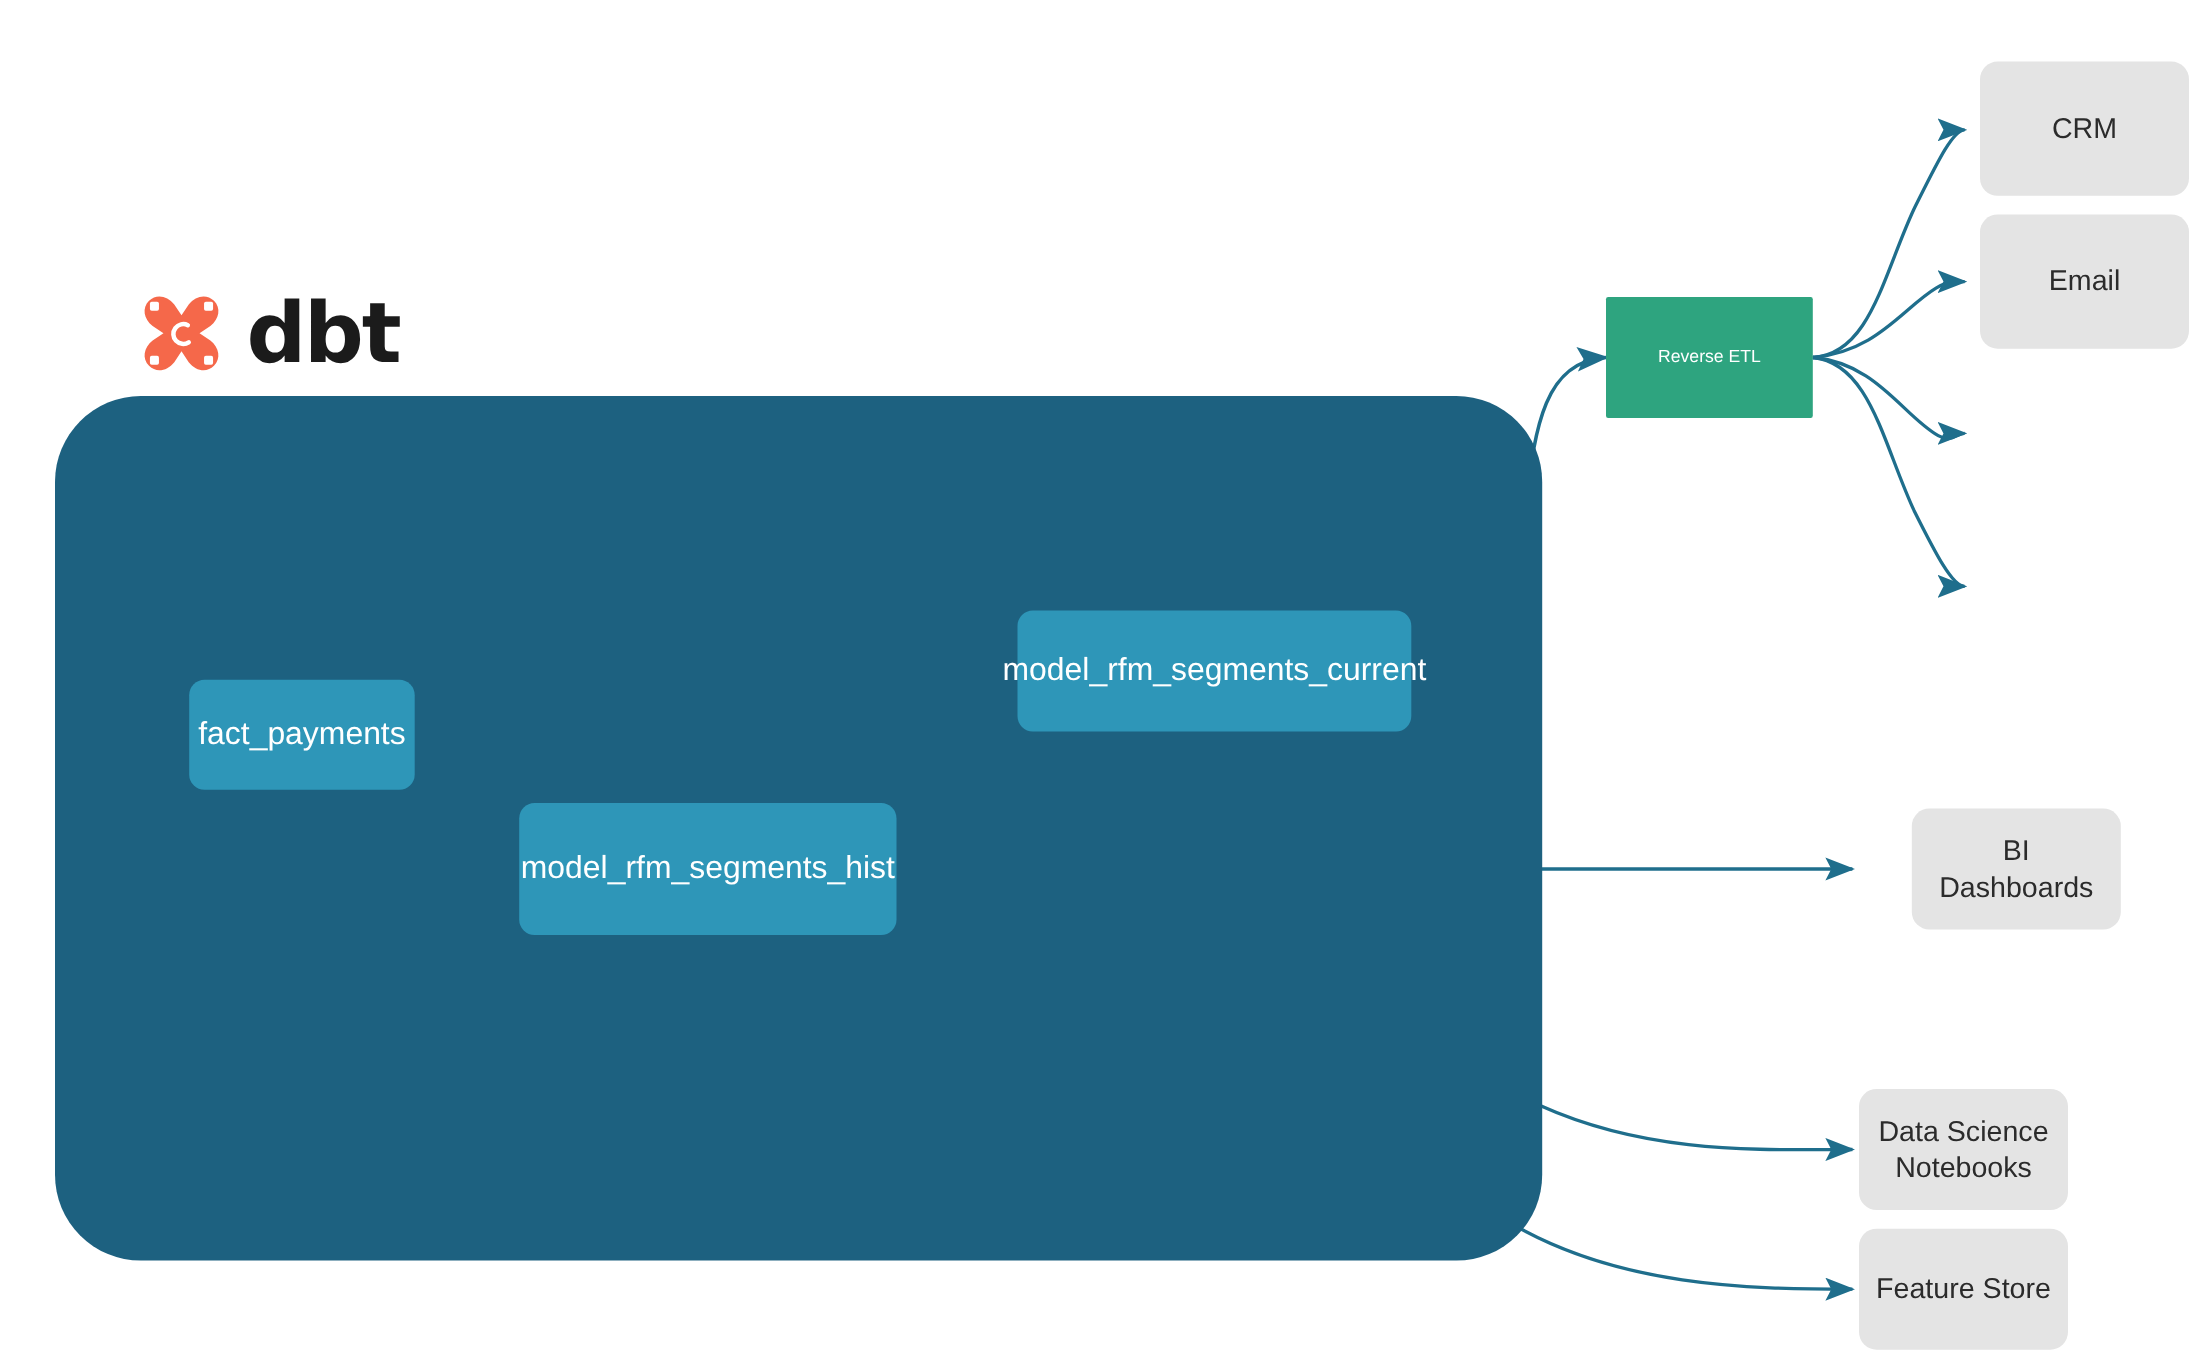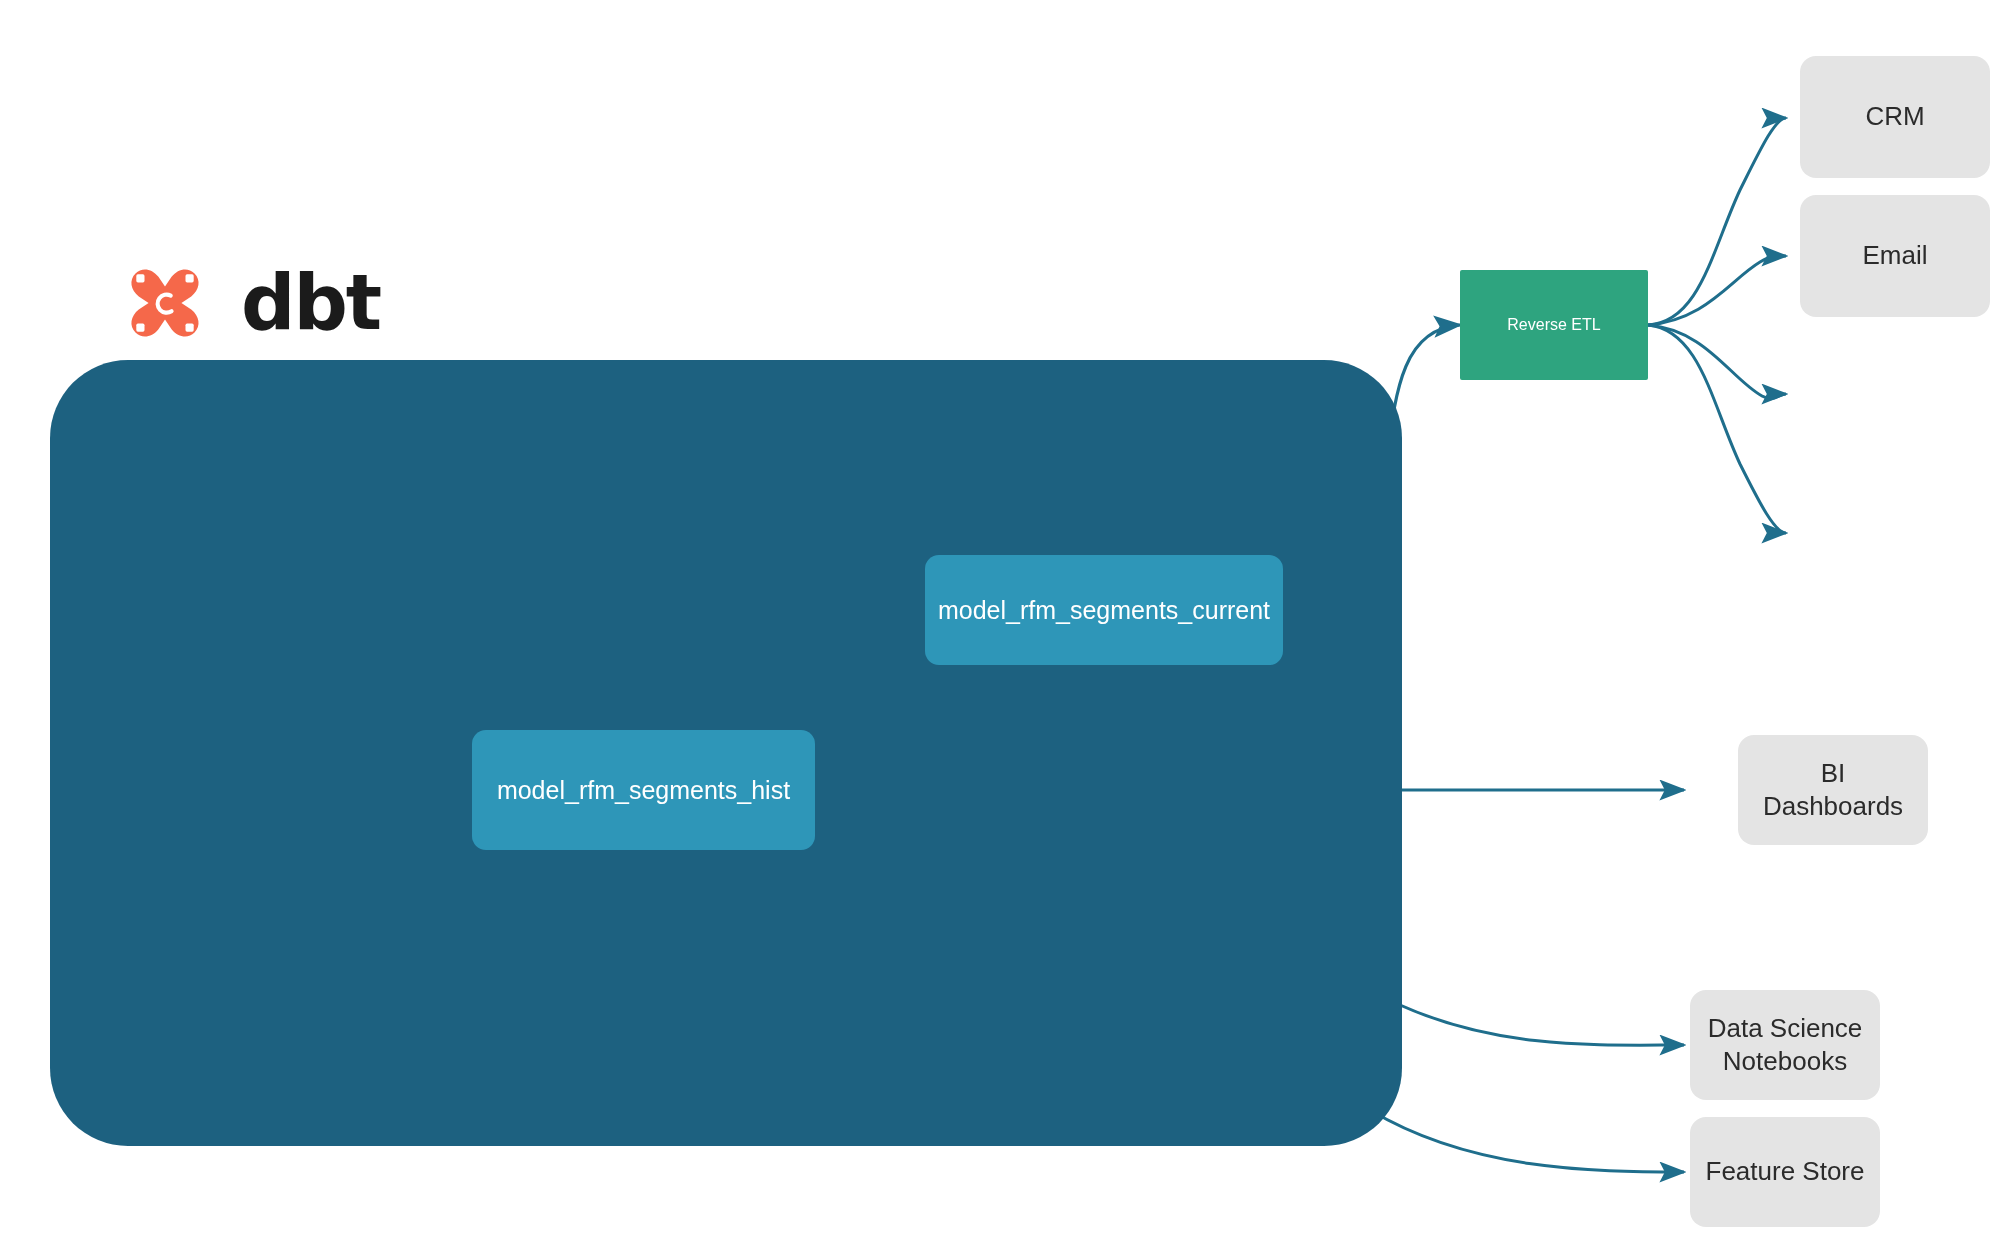--- a/index.html
+++ b/index.html
@@ -27,21 +27,21 @@
     pointer-events: none;
   }
 
   
   #dbt-logo {
     position: absolute;
     left: 124px;
     top: 262px;
     display: flex;
     align-items: center;
-    gap: 35px;
+    gap: 18px;
   }
   #dbt-mark {
     width: 82px;
     height: 82px;
     display: block;
   }
   #dbt-wordmark {
     font-family: "DejaVu Sans", "Liberation Sans", sans-serif;
     font-size: 76px;
     font-weight: bold;
@@ -68,21 +68,21 @@
     align-items: center;
     justify-content: center;
     text-align: center;
     box-sizing: border-box;
     border-radius: 14px;
     line-height: 1.28;
   }
   .model-node {
     background: #2e96b8;
     color: #ffffff;
-    font-size: 25px;
+    font-size: 29px;
     padding: 0 18px;
   }
   .reverse-etl-node {
     background: #2ea47f;
     color: #ffffff;
     font-size: 16px;
     border-radius: 2px;
   }
   .dest-node {
     background: #e4e4e4;
@@ -140,20 +140,23 @@
                C 6 78 8 66 18 58 L 30 50 L 18 42 C 8 34 6 22 14 14 Z" fill="#f5684a"></path>
       <rect x="15" y="15" width="10" height="10" rx="2" fill="#ffffff"></rect>
       <rect x="75" y="15" width="10" height="10" rx="2" fill="#ffffff"></rect>
       <rect x="15" y="75" width="10" height="10" rx="2" fill="#ffffff"></rect>
       <rect x="75" y="75" width="10" height="10" rx="2" fill="#ffffff"></rect>
       <path d="M57 41 A 11 11 0 1 0 58 60" fill="none" stroke="#ffffff" stroke-width="5" stroke-linecap="round"></path>
     </svg>
     <span id="dbt-wordmark">dbt</span>
   </div>
 
+  <div class="node model-node" style="left:172px; top:618px; width:205px; height:100px;">
+    <span>fact_payments</span>
+  </div>
 
 
   <div class="node model-node" style="left:472px; top:730px; width:343px; height:120px;">
     <span>model_rfm_segments_hist</span>
   </div>
 
   <div class="node model-node" style="left:925px; top:555px; width:358px; height:110px;">
     <span>model_rfm_segments_current</span>
   </div>
 

